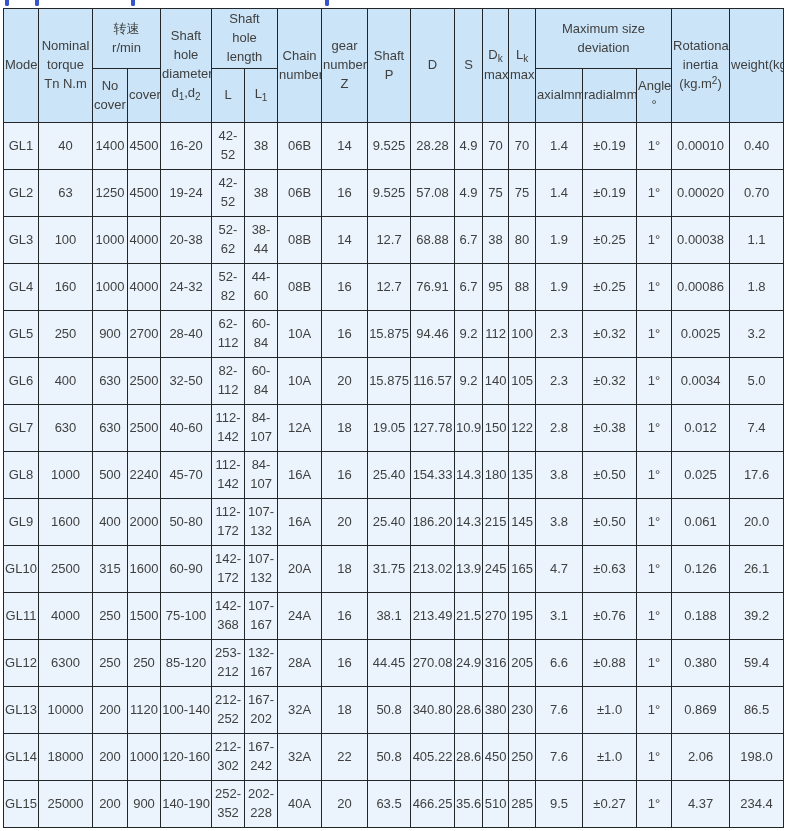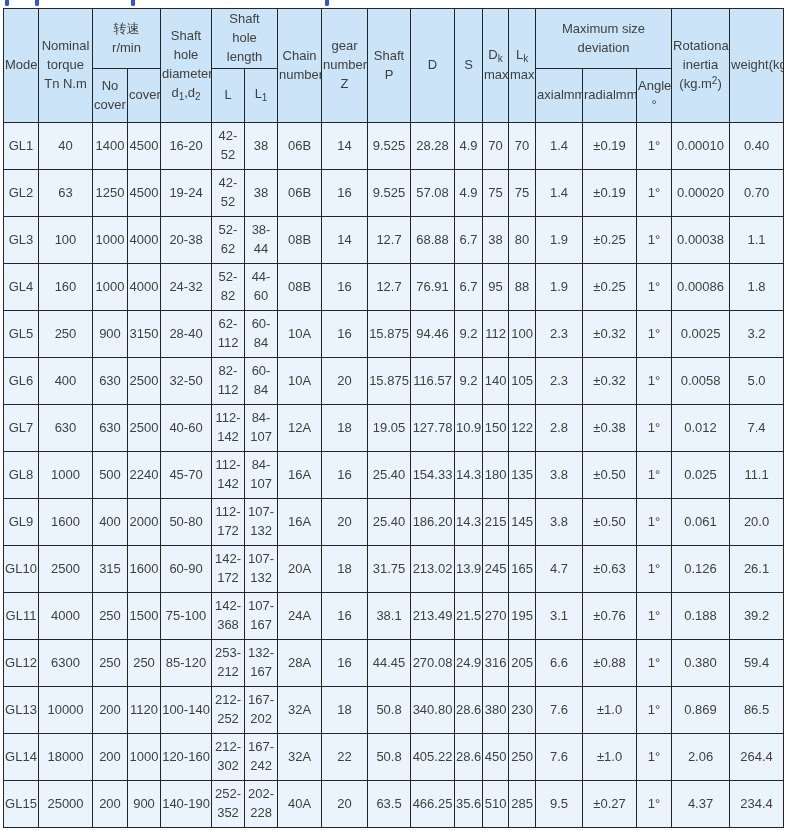--- a/index.html
+++ b/index.html
@@ -224,21 +224,21 @@
       <td>1.9</td>
       <td>±0.25</td>
       <td>1°</td>
       <td>0.00086</td>
       <td>1.8</td>
     </tr>
         <tr>
       <td>GL5</td>
       <td>250</td>
       <td>900</td>
-      <td>3150</td>
+      <td>2700</td>
       <td>28-40</td>
       <td>62-112</td>
       <td>60-84</td>
       <td>10A</td>
       <td>16</td>
       <td>15.875</td>
       <td>94.46</td>
       <td>9.2</td>
       <td>112</td>
       <td>100</td>
@@ -259,21 +259,21 @@
       <td>10A</td>
       <td>20</td>
       <td>15.875</td>
       <td>116.57</td>
       <td>9.2</td>
       <td>140</td>
       <td>105</td>
       <td>2.3</td>
       <td>±0.32</td>
       <td>1°</td>
-      <td>0.0058</td>
+      <td>0.0034</td>
       <td>5.0</td>
     </tr>
         <tr>
       <td>GL7</td>
       <td>630</td>
       <td>630</td>
       <td>2500</td>
       <td>40-60</td>
       <td>112-142</td>
       <td>84-107</td>
@@ -302,21 +302,21 @@
       <td>16</td>
       <td>25.40</td>
       <td>154.33</td>
       <td>14.3</td>
       <td>180</td>
       <td>135</td>
       <td>3.8</td>
       <td>±0.50</td>
       <td>1°</td>
       <td>0.025</td>
-      <td>11.1</td>
+      <td>17.6</td>
     </tr>
         <tr>
       <td>GL9</td>
       <td>1600</td>
       <td>400</td>
       <td>2000</td>
       <td>50-80</td>
       <td>112-172</td>
       <td>107-132</td>
       <td>16A</td>
@@ -428,21 +428,21 @@
       <td>22</td>
       <td>50.8</td>
       <td>405.22</td>
       <td>28.6</td>
       <td>450</td>
       <td>250</td>
       <td>7.6</td>
       <td>±1.0</td>
       <td>1°</td>
       <td>2.06</td>
-      <td>264.4</td>
+      <td>198.0</td>
     </tr>
         <tr>
       <td>GL15</td>
       <td>25000</td>
       <td>200</td>
       <td>900</td>
       <td>140-190</td>
       <td>252-352</td>
       <td>202-228</td>
       <td>40A</td>

